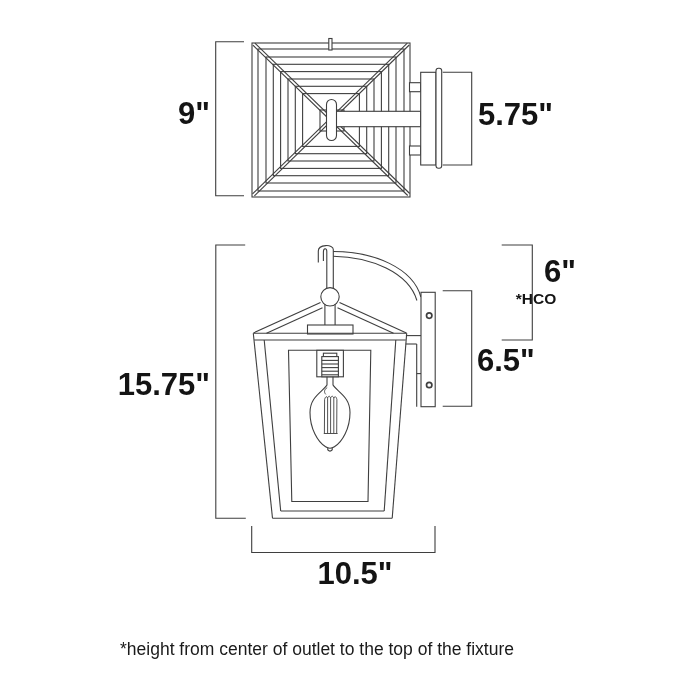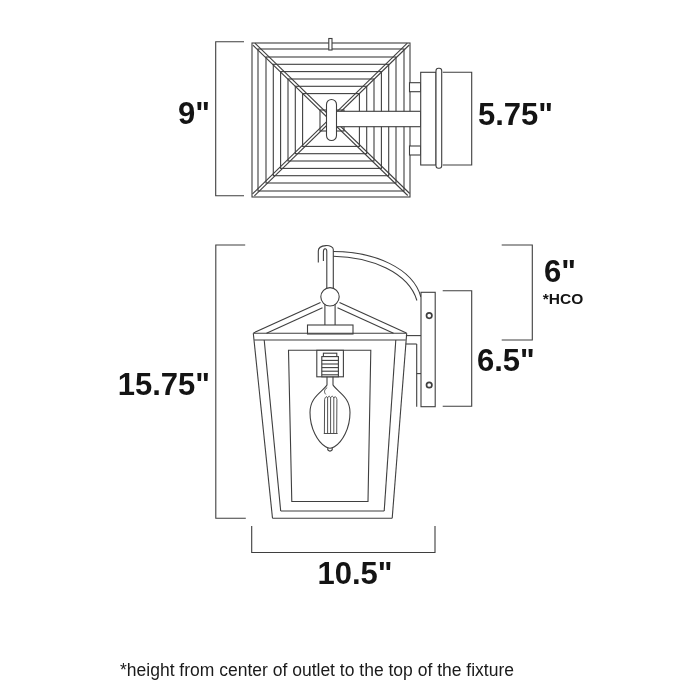--- a/index.html
+++ b/index.html
@@ -1,21 +1,21 @@
 <!DOCTYPE html>
 <html><head>
 <meta charset="utf-8">
 <style>
   html,body{margin:0;padding:0;background:#fff;}
   .canvas{position:relative;width:700px;height:700px;background:#fff;overflow:hidden;
           font-family:"Liberation Sans","DejaVu Sans",sans-serif;}
   .canvas svg{position:absolute;left:0;top:0;}
   .dim{position:absolute;color:#141414;font-weight:600;font-size:31px;line-height:1;white-space:nowrap;}
   .dim.small{font-size:15.5px;}
-  .footnote{position:absolute;color:#1a1a1a;font-weight:400;font-size:17.5px;line-height:1.2;white-space:nowrap;margin-top:21px;}
+  .footnote{position:absolute;color:#1a1a1a;font-weight:400;font-size:17.5px;line-height:1.2;white-space:nowrap;}
   .ta-r{text-align:right;} .ta-c{text-align:center;}
 </style>
 </head>
 <body>
 
 <div class="canvas">
 
   <svg width="700" height="700" viewBox="0 0 700 700" fill="none" stroke="#3f3f3f" stroke-width="1.1" stroke-linecap="butt">
 
     <g>
@@ -137,21 +137,21 @@
   </svg>
 
   <div class="dim ta-r" style="left:150px;top:98px;width:60px;">9"</div>
 
   <div class="dim" style="left:478px;top:99px;">5.75"</div>
 
   <div class="dim ta-r" style="left:114px;top:369px;width:96px;">15.75"</div>
 
   <div class="dim ta-c" style="left:540px;top:256px;width:40px;">6"</div>
 
-  <div class="dim small ta-c" style="left:539px;top:291px;width:48px;">*HCO</div>
+  <div class="dim small ta-c" style="left:512px;top:291px;width:48px;">*HCO</div>
 
   <div class="dim" style="left:477px;top:345px;">6.5"</div>
 
   <div class="dim ta-c" style="left:303px;top:558px;width:104px;">10.5"</div>
 
   <div class="footnote" style="left:120px;top:639px;">*height from center of outlet to the top of the fixture</div>
 
 </div>
 
 </body></html>

